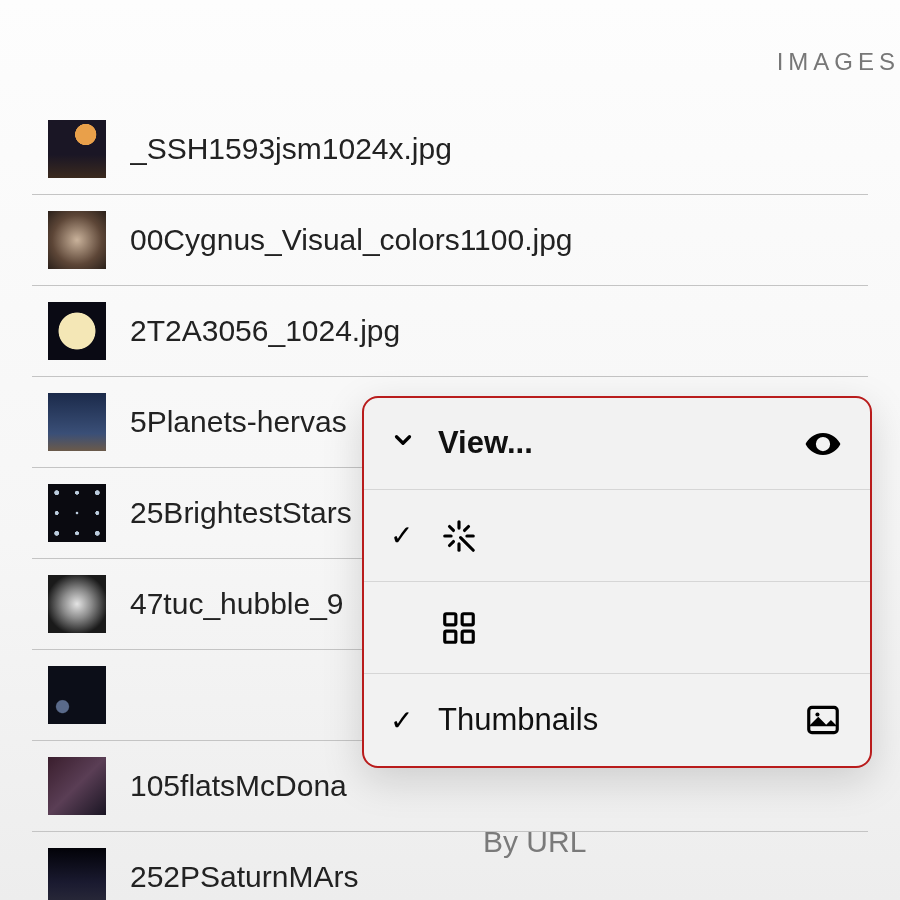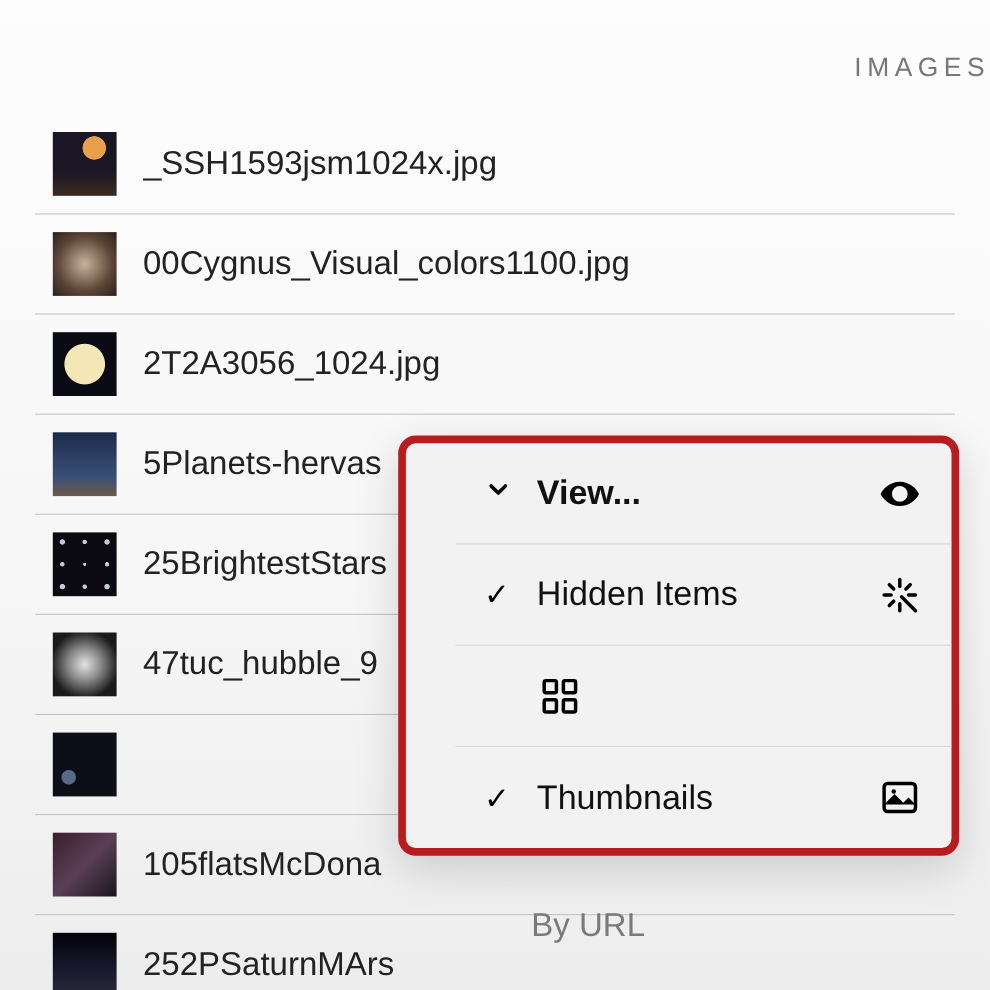--- a/index.html
+++ b/index.html
@@ -63,25 +63,24 @@
       overflow: hidden;
     }
 
     
     .menu {
       position: absolute;
       left: 362px;
       top: 396px;
       width: 510px;
       background: #f2f2f2;
-      border: 7px solid #b91c1c;
+      border: 2px solid #b91c1c;
       border-radius: 16px;
       box-shadow: 0 12px 40px rgba(0,0,0,0.15);
       overflow: hidden;
-      padding-left: 45px;
     }
     .menu-row {
       display: flex;
       align-items: center;
       padding: 22px 26px;
       border-bottom: 1px solid #d6d6d6;
       gap: 18px;
       min-height: 92px;
     }
     .menu-row:last-child { border-bottom: none; }
@@ -171,21 +170,20 @@
     <div class="menu-icon">
       <svg viewBox="0 0 24 24" fill="#000">
           <path d="M12 5C6.5 5 2.2 9.1 1 12c1.2 2.9 5.5 7 11 7s9.8-4.1 11-7c-1.2-2.9-5.5-7-11-7zm0 11.5A4.5 4.5 0 1 1 12 7.5a4.5 4.5 0 0 1 0 9z"></path>
           <circle cx="12" cy="12" r="2.4" fill="#f2f2f2"></circle>
         </svg>
     </div>
   </div>
 
   <div class="menu-row">
     <div class="menu-check">✓</div>
-    <div class="menu-label">Hidden Items</div>
     <div class="menu-icon">
       <svg viewBox="0 0 24 24" fill="none" stroke="#000" stroke-width="2" stroke-linecap="round">
         <line x1="12" y1="3" x2="12" y2="7"></line>
         <line x1="12" y1="17" x2="12" y2="21"></line>
         <line x1="3" y1="12" x2="7" y2="12"></line>
         <line x1="17" y1="12" x2="21" y2="12"></line>
         <line x1="6" y1="6" x2="8.5" y2="8.5"></line>
         <line x1="18" y1="6" x2="15.5" y2="8.5"></line>
         <line x1="6" y1="18" x2="8.5" y2="15.5"></line>
         <line x1="13" y1="13" x2="21" y2="21"></line>

